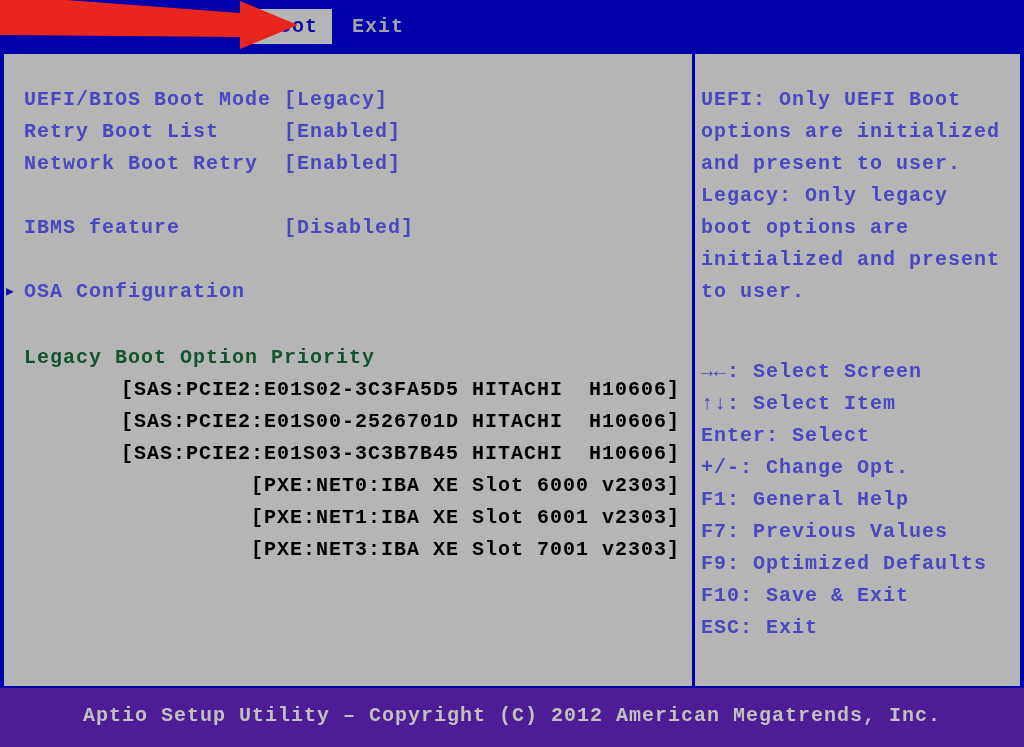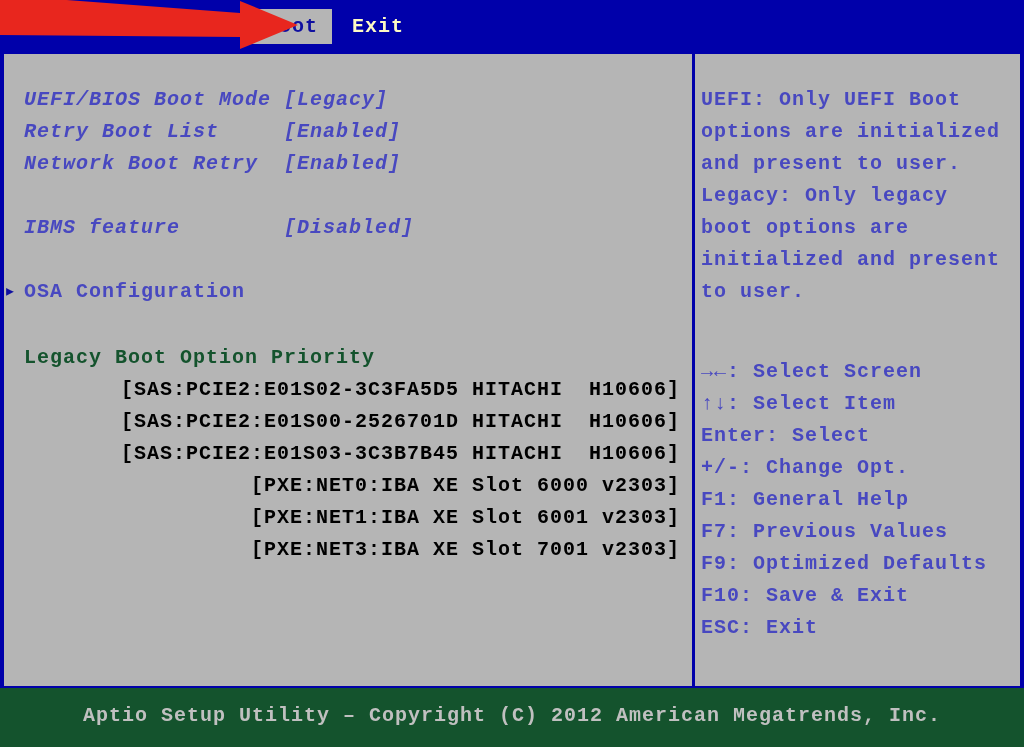--- a/index.html
+++ b/index.html
@@ -26,21 +26,21 @@
     }
     .menu-bar {
       background: #0000aa;
       height: 52px;
       display: flex;
       align-items: center;
       padding-left: 28px;
       position: relative;
     }
     .menu-tab {
-      color: #fef9c3;
+      color: #a3a3a3;
       padding: 6px 14px;
       margin-right: 6px;
       cursor: pointer;
     }
     .menu-tab.active {
       background: #b5b5b5;
       color: #1010a0;
     }
     .arrow-overlay {
       position: absolute;
@@ -63,21 +63,20 @@
       border-right: 3px solid #0000aa;
       line-height: 1.6;
     }
     .help-panel {
       width: 325px;
       padding: 30px 10px 12px 6px;
       line-height: 1.6;
     }
     .setting-row {
       display: flex;
-      font-style: italic;
     }
     .setting-label {
       width: 260px;
     }
     .setting-value {
       color: #4848c0;
     }
     .blank-line {
       height: 32px;
     }
@@ -101,21 +100,21 @@
     .help-text {
       color: #4848c0;
     }
     .help-divider {
       height: 28px;
     }
     .key-hints {
       margin-top: 20px;
     }
     .footer {
-      background: #14532d;
+      background: #4c1d95;
       color: #c0c0c0;
       text-align: center;
       padding: 16px 0 20px 0;
       font-size: 20px;
     }
   </style>
 </head>
 <body>
 
 <div class="bios-container">

